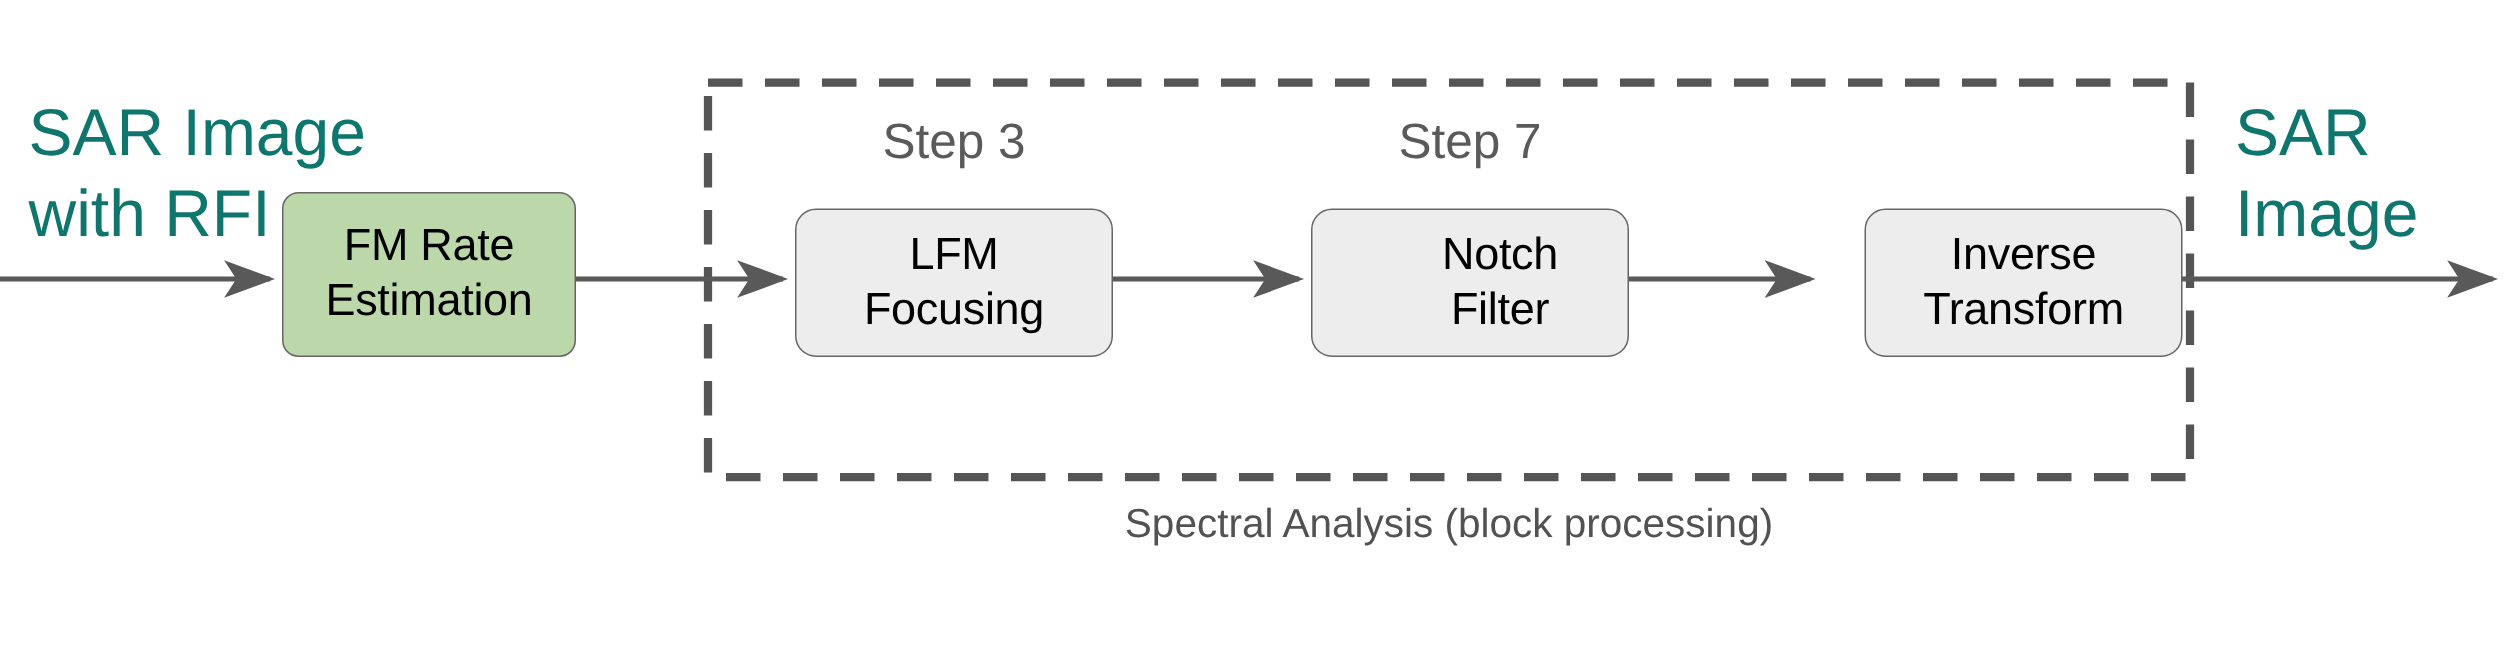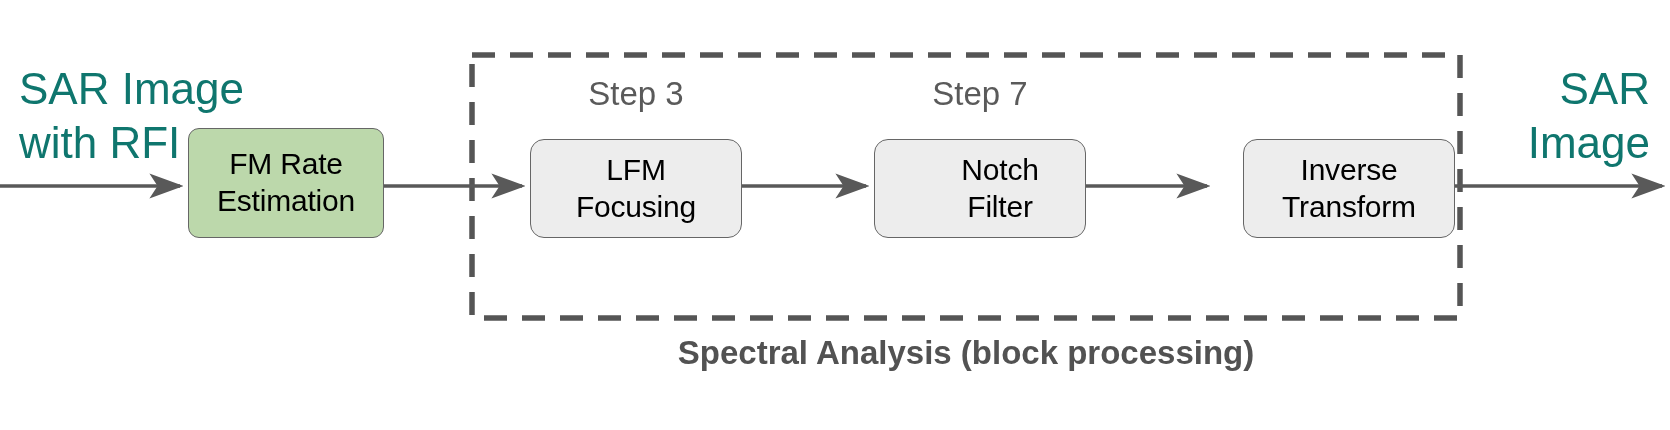--- a/index.html
+++ b/index.html
@@ -50,35 +50,35 @@
 
   
   .label {
     position: absolute;
     color: #0f766e;
     font-size: 44px;
     line-height: 1.22;
     white-space: pre-line;
   }
   .label-center {
-    text-align: right;
+    text-align: left;
   }
   .step-label {
     position: absolute;
     color: #5a5a5a;
     font-size: 33px;
     line-height: 1.1;
     text-align: center;
     white-space: nowrap;
   }
   .caption {
     position: absolute;
     color: #525252;
-    font-size: 33px;
-    font-weight: bold;
+    font-size: 27px;
+    font-weight: normal;
     text-align: center;
     white-space: nowrap;
   }
 </style>
 </head>
 <body>
 
 <div id="canvas">
 
   <svg id="svg-layer" viewBox="0 0 1670 430" xmlns="http://www.w3.org/2000/svg">

